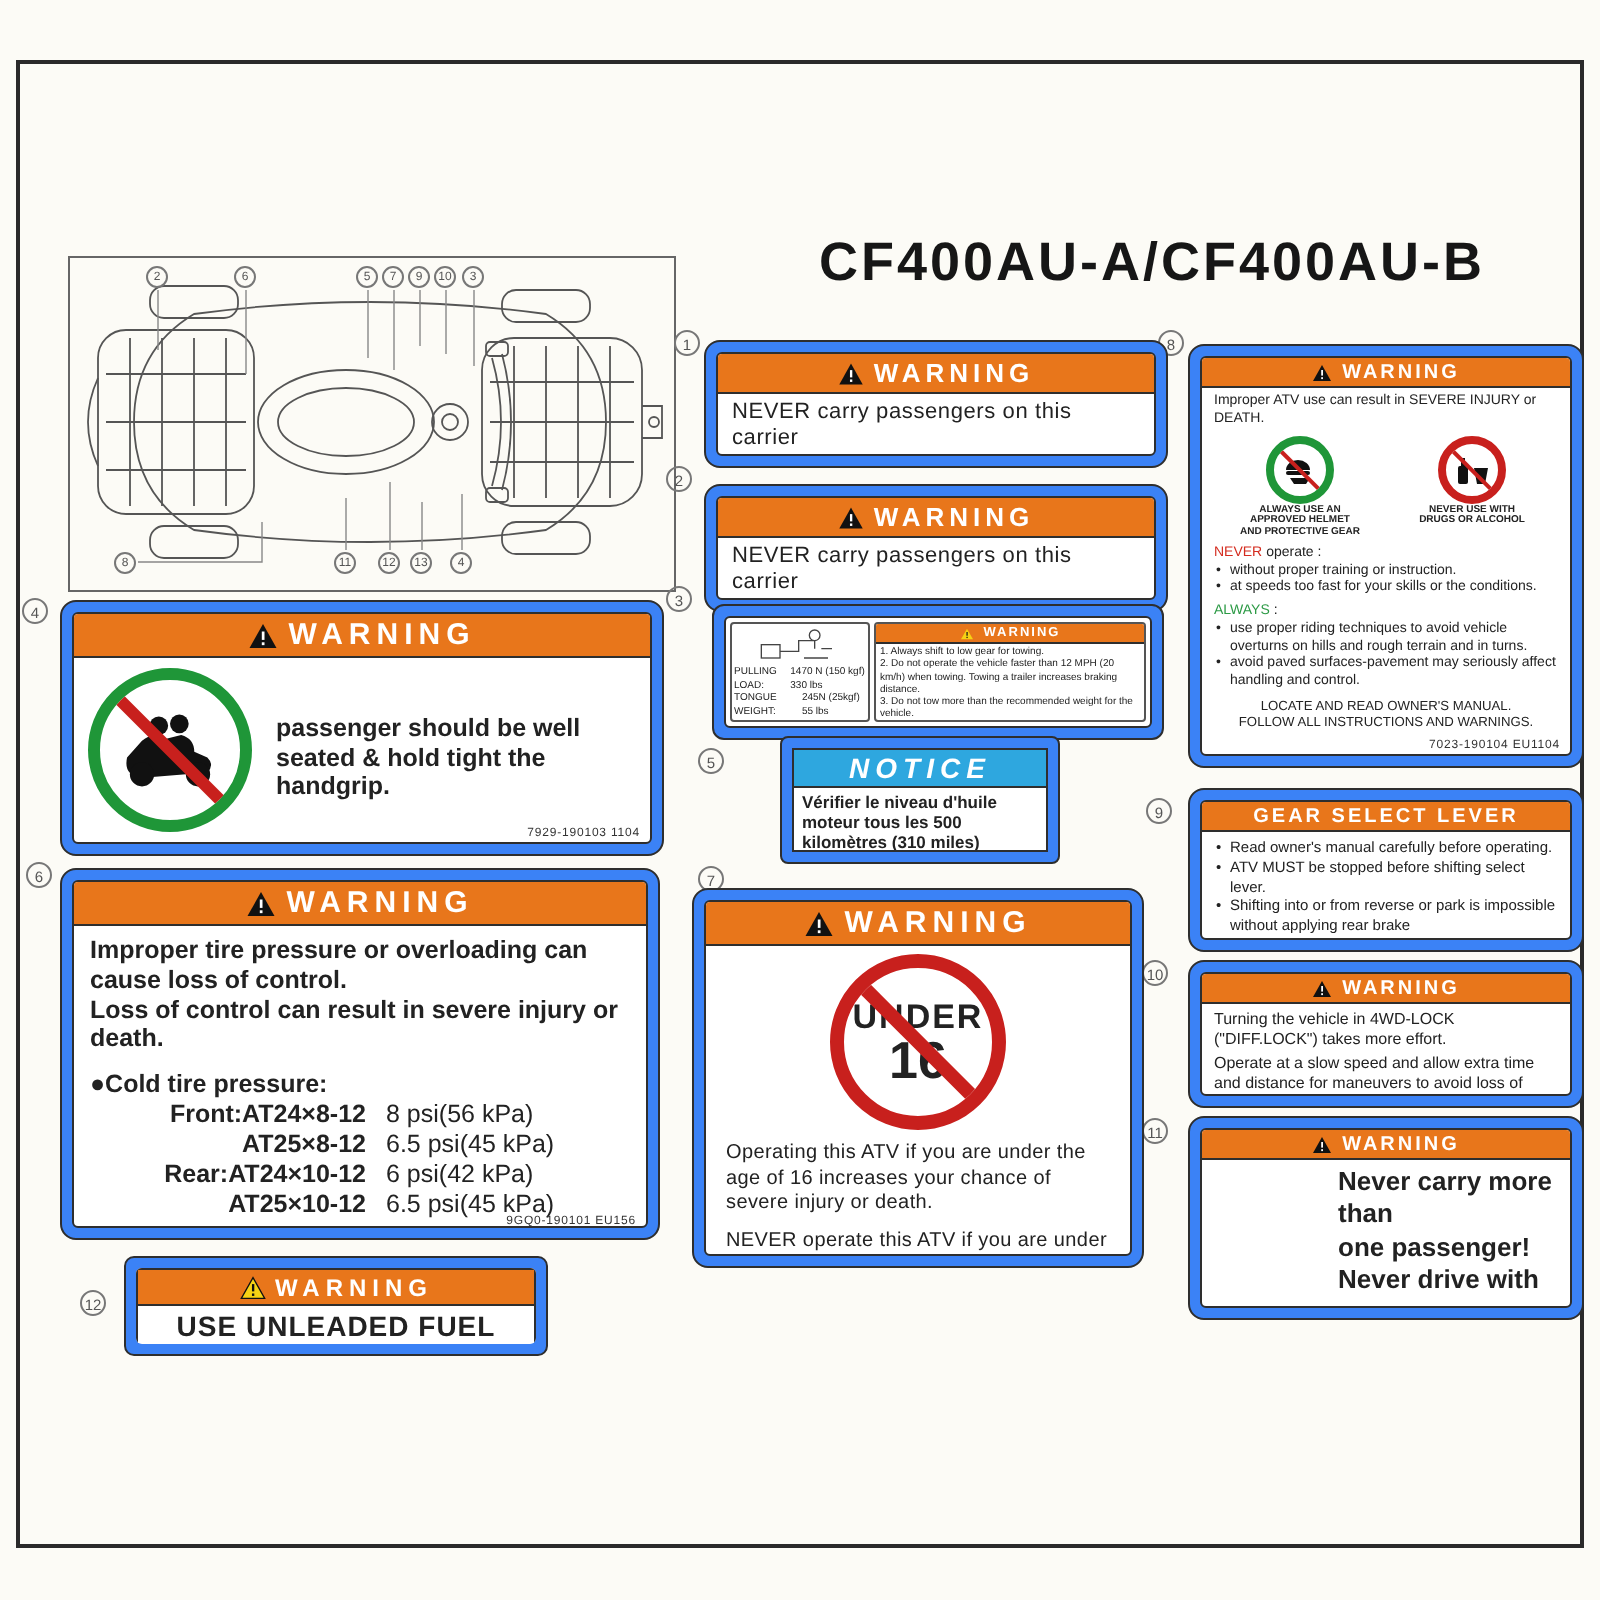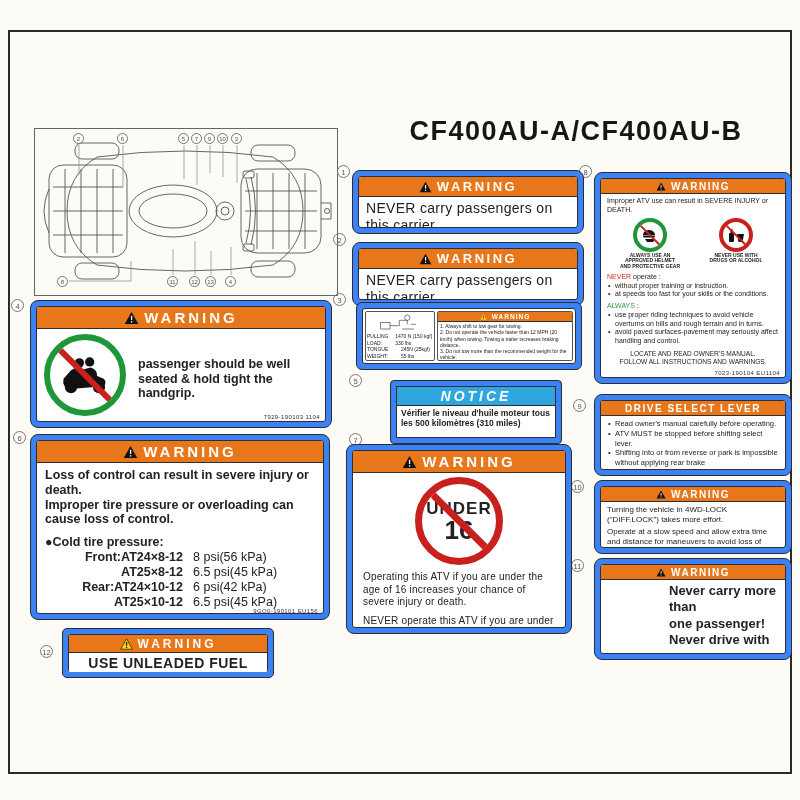--- a/index.html
+++ b/index.html
@@ -31,21 +31,21 @@
        align-items:center;justify-content:center;box-sizing:border-box}
   .ban::after{content:"";position:absolute;left:-14%;right:-14%;top:50%;height:9%;
        transform:translateY(-50%) rotate(45deg);background:#C8201D}
   .ring-red{border:7px solid #C8201D}
   .ring-green{border:6px solid #1F9638}
   .li{position:relative;padding-left:8px}
   .li::before{content:"•";position:absolute;left:1px;top:0}
   .pre{white-space:pre-line}
   .red{color:#D42B1E}.grn{color:#2C9A45}.b{font-weight:normal}
   
-  .t-carry{font-size:14px;line-height:1.18;letter-spacing:.3px}
+  .t-carry{font-size:11px;line-height:1.18;letter-spacing:.3px}
   .t-max{font-size:11px;font-weight:bold;margin-top:2px;letter-spacing:.2px}
   .t4{font-size:12.5px;font-weight:bold;line-height:1.15}
   .t5a{font-size:8.5px;font-weight:bold;line-height:1.2}
   .t5b{font-size:8.5px;font-weight:600;line-height:1.2}
   .t6{font-size:12.5px;font-weight:600;line-height:1.18}
   .trow{display:grid;grid-template-columns:148px auto;font-size:12.5px;font-weight:600;line-height:1.2}
   .trow .c1{text-align:right;padding-right:10px}
   .t7{font-size:10px;line-height:1.25;letter-spacing:.2px}
   .t8{font-size:7px;line-height:1.25}
   .cap8{font-size:5px;font-weight:bold;text-align:center;line-height:1.15;margin-top:1px;width:62px}
@@ -229,43 +229,43 @@
         </svg>
       </div>
       <div>
         <div class="t4" style="margin-top:8px">passenger should be well seated &amp; hold tight the handgrip.</div>
       </div>
       <div class="code">7929-190103  1104</div>
     </div>
   </div>
 </div>
 
-<div class="label" style="left:390px;top:380px;width:172px;height:64px;border-radius:4px">
+<div class="label" style="left:390px;top:368px;width:140px;height:64px;border-radius:4px">
   <div class="inner" style="border-radius:0">
     <div class="hdr blue" style="font-size:14px;letter-spacing:3px;padding:1px 0">NOTICE</div>
     <div class="bd" style="padding:2px 4px">
       <div class="t5b">Vérifier le niveau d'huile moteur tous les 500 kilomètres (310  miles)</div>
 
     </div>
   </div>
 </div>
 
 <div class="label" style="left:30px;top:434px;width:300px;height:186px">
   <div class="inner">
     <div class="hdr h2">
       <svg class="tri" width="15" height="14" viewBox="0 0 20 18">
           <path d="M10 1 L19 17 H1 Z" fill="#111"></path>
           <rect x="9.2" y="6" width="1.8" height="5.6" fill="#fff"></rect>
           <rect x="9.2" y="13.2" width="1.8" height="1.9" fill="#fff"></rect>
         </svg>
       <span>WARNING</span>
     </div>
     <div class="bd" style="padding:5px 8px">
+      <div class="t6">Improper tire pressure or overloading can cause  loss of control.</div>
       <div class="t6">Loss of control can result in severe injury or death.</div>
-      <div class="t6">Improper tire pressure or overloading can cause  loss of control.</div>
       <div class="t6" style="margin-top:8px">●Cold tire pressure:</div>
       <div class="trow">
           <span class="c1">Front:AT24×8-12</span>
           <span class="b">8 psi(56 kPa)</span>
         </div>
       <div class="trow">
           <span class="c1">AT25×8-12</span>
           <span class="b">6.5 psi(45 kPa)</span>
         </div>
       <div class="trow">
@@ -349,21 +349,21 @@
       <div class="t8 li">avoid paved surfaces-pavement may seriously affect handling and control.</div>
       <div class="t8 b pre" style="text-align:center;margin-top:4px;font-size:6.6px">LOCATE AND READ OWNER'S MANUAL.
 FOLLOW ALL INSTRUCTIONS AND WARNINGS.</div>
       <div class="code">7023-190104  EU1104</div>
     </div>
   </div>
 </div>
 
 <div class="label" style="left:594px;top:394px;width:198px;height:82px">
   <div class="inner">
-    <div class="hdr h3">DRIVE SELECT LEVER</div>
+    <div class="hdr h3">GEAR SELECT LEVER</div>
     <div class="bd" style="padding:3px 6px">
       <div class="t9 li">Read owner's manual carefully before operating.</div>
       <div class="t9 li">ATV MUST be stopped before shifting select lever.</div>
       <div class="t9 li">Shifting into or from reverse or park is impossible without applying rear brake</div>
     </div>
   </div>
 </div>
 
 <div class="label" style="left:594px;top:480px;width:198px;height:74px">
   <div class="inner">

